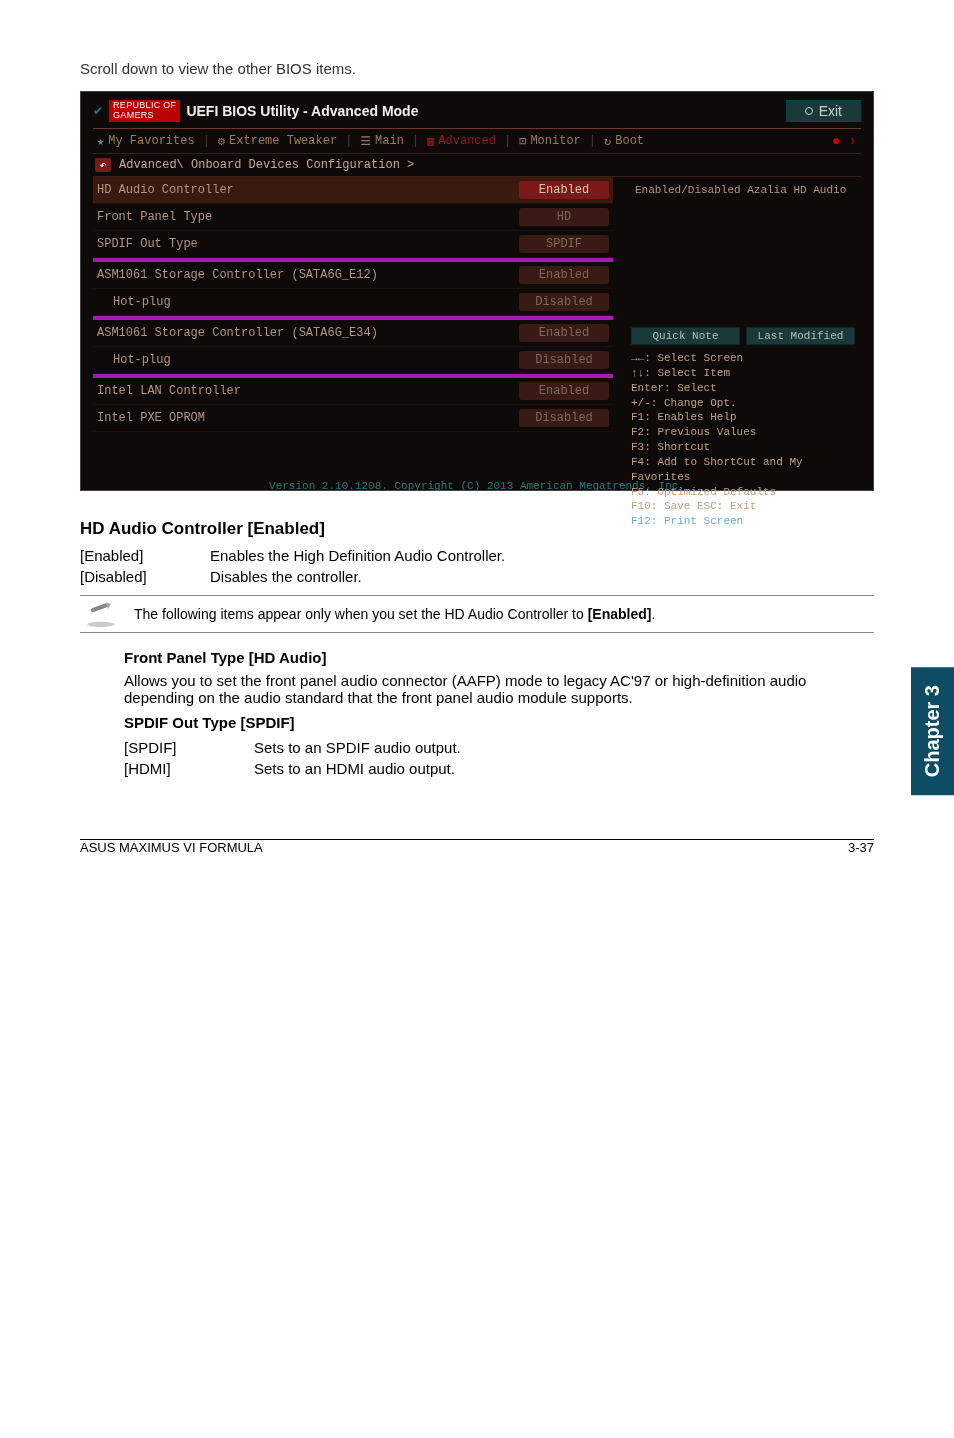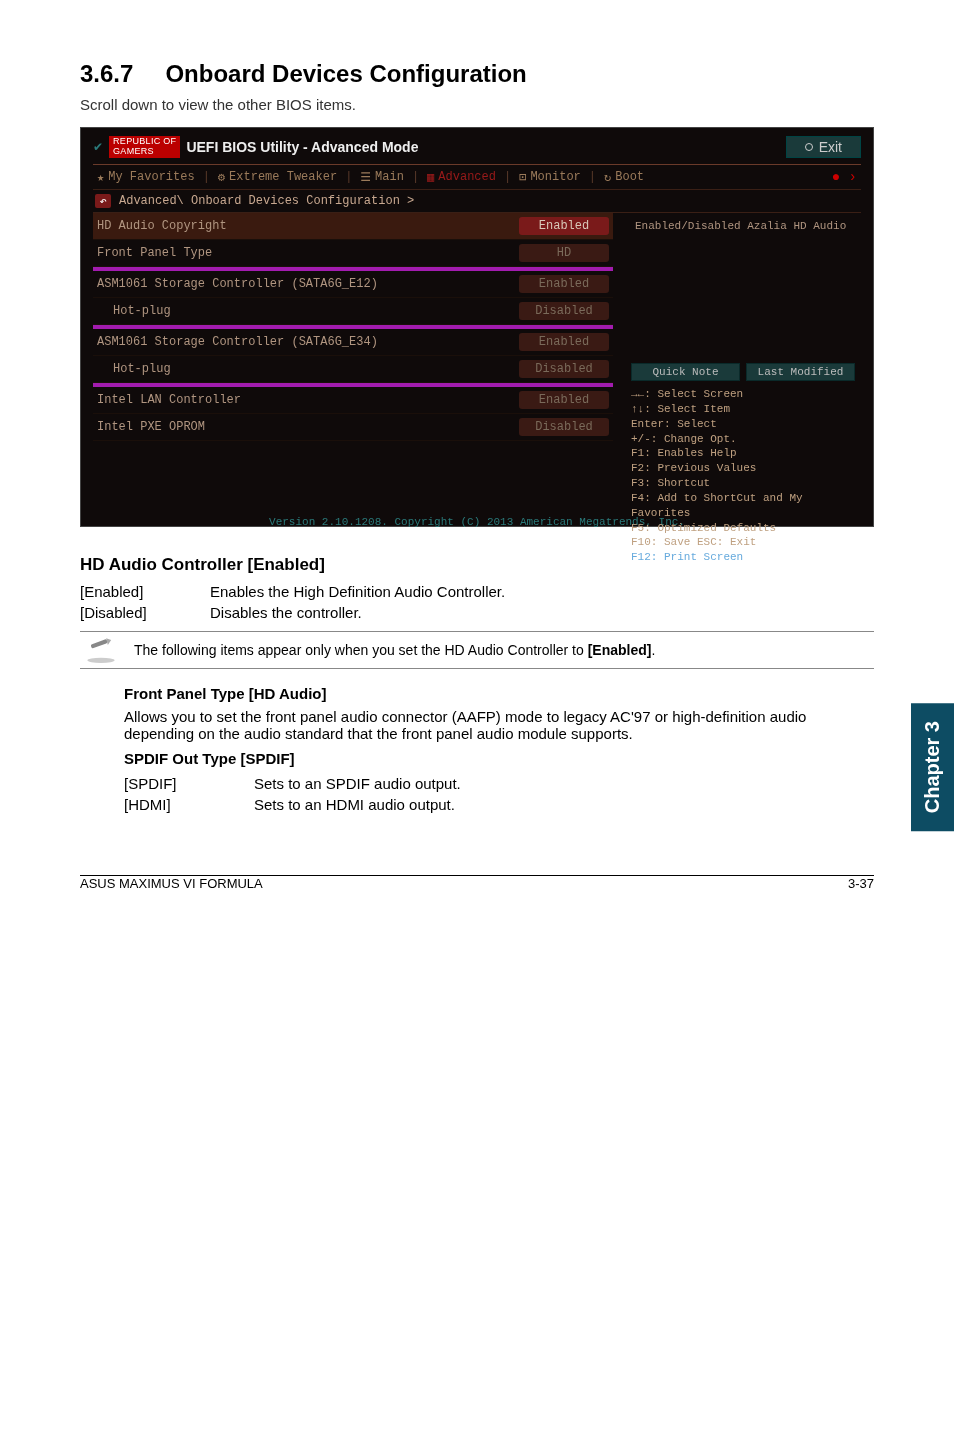--- a/index.html
+++ b/index.html
@@ -189,23 +189,20 @@
       padding-top: 0;
       display: flex;
       justify-content: space-between;
       font-size: 13px;
     }
   </style>
 </head>
 <body>
 
 <div class="page">
-  <h2 class="section-title">
-    <span class="num">3.6.7</span><span>Onboard Devices Configuration</span>
-  </h2>
   <p class="scroll-note">Scroll down to view the other BIOS items.</p>
 
   <div class="bios">
     <div class="bios-titlebar">
       <span style="color:#2a7a7a;margin-right:6px;">✔</span>
       <span class="bios-logo"><span>REPUBLIC OF</span><br><span>GAMERS</span></span>
       <span class="bios-title">UEFI BIOS Utility - Advanced Mode</span>
       <span class="bios-exit">
           <span class="on"></span>
           <span>Exit</span>
@@ -225,26 +222,30 @@
       <span class="item">↻ <span>Boot</span></span>
       <span class="dot">● ›</span>
     </div>
     <div class="bios-breadcrumb">
       <span class="back">↶</span>
       <span>Advanced\ Onboard Devices Configuration &gt;</span>
     </div>
     <div class="bios-body">
       <div class="bios-left">
         <div class="bios-row sel">
-          <span class="label">HD Audio Copyright</span>
+          <span class="label">HD Audio Controller</span>
           <span class="pill">Enabled</span>
         </div>
         <div class="bios-row">
           <span class="label">Front Panel Type</span>
           <span class="pill dark">HD</span>
+        </div>
+        <div class="bios-row">
+          <span class="label">SPDIF Out Type</span>
+          <span class="pill dark">SPDIF</span>
         </div>
         <div class="bios-row sep-line">
           <span class="label">ASM1061 Storage Controller (SATA6G_E12)</span>
           <span class="pill dark">Enabled</span>
         </div>
         <div class="bios-row">
           <span class="label indent">Hot-plug</span>
           <span class="pill dark">Disabled</span>
         </div>
         <div class="bios-row sep-line">

